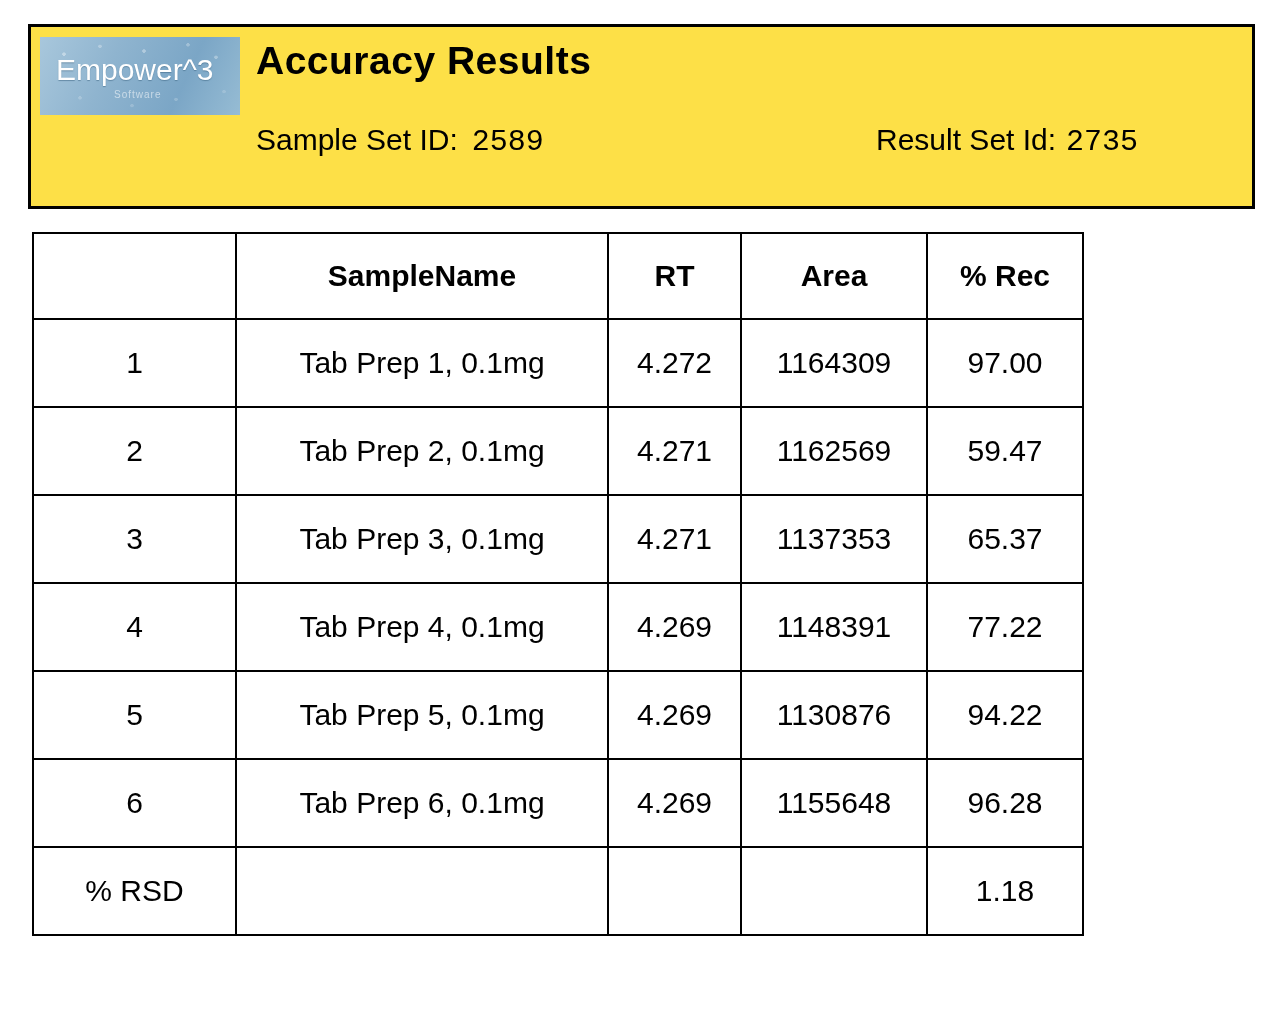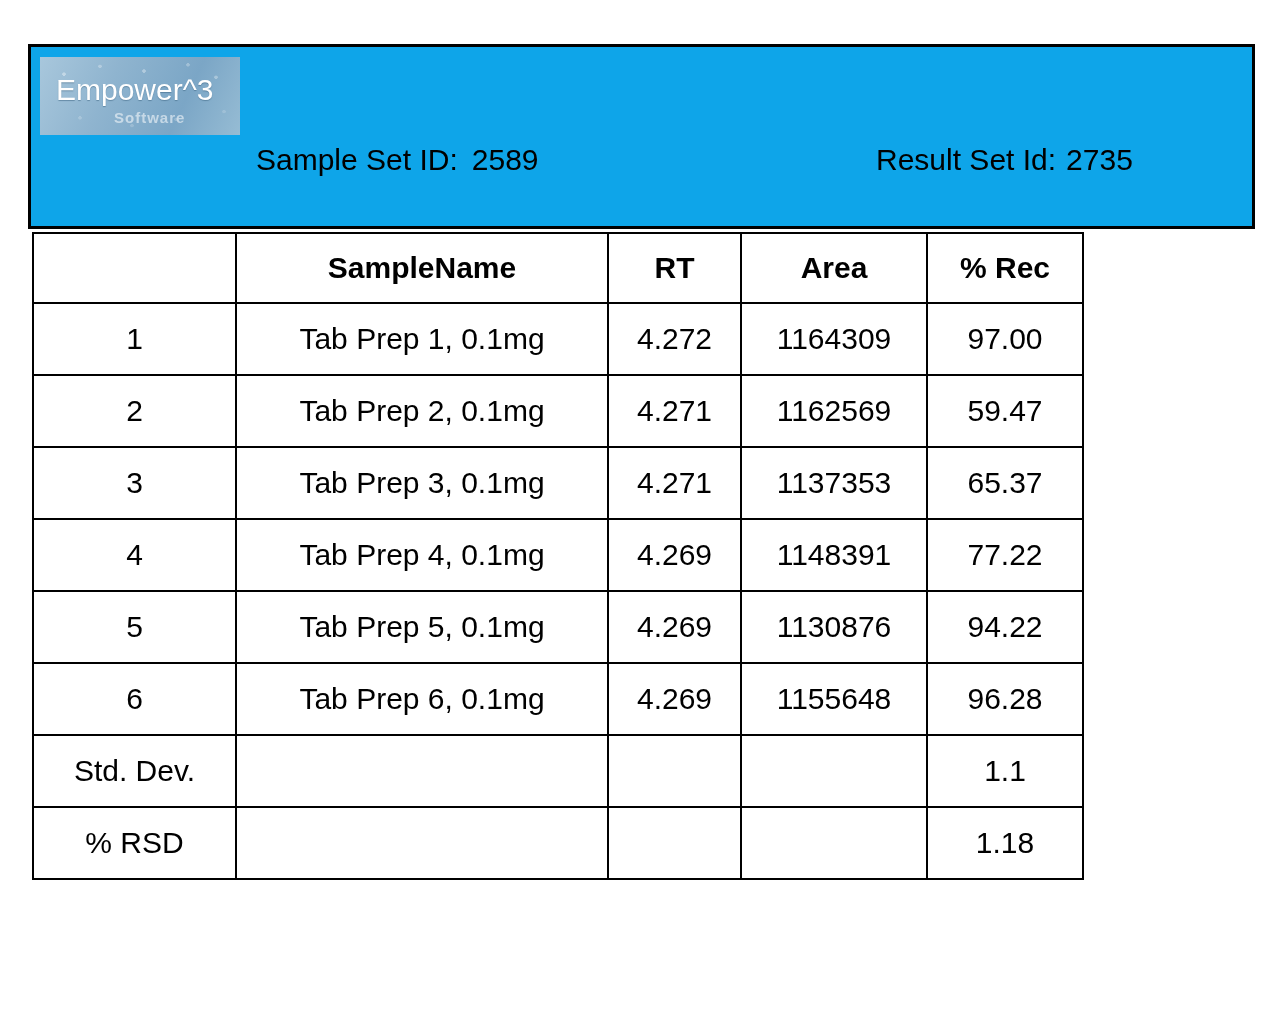--- a/index.html
+++ b/index.html
@@ -14,26 +14,26 @@
     font-family: "Liberation Sans", "DejaVu Sans", sans-serif;
     color: #000000;
     overflow: hidden;
     position: relative;
   }
 
   
   #report-header {
     position: absolute;
     left: 28px;
-    top: 44px;
+    top: 24px;
     width: 1227px;
     height: 185px;
     border: 3px solid #000000;
     box-sizing: border-box;
-    background: #0ea5e9;
+    background: #fde047;
     overflow: hidden;
   }
 
   #logo {
     position: absolute;
     left: 9px;
     top: 10px;
     width: 200px;
     height: 78px;
     background: linear-gradient(115deg, #a8c7dc 0%, #8fb4cf 35%, #7ba6c6 70%, #96bcd4 100%);
@@ -63,25 +63,24 @@
     color: #ffffff;
     font-family: "Liberation Sans", "DejaVu Sans", sans-serif;
     text-shadow: 0 1px 1px rgba(60,100,130,.55);
     white-space: nowrap;
     font-weight: 400;
   }
   .logo-subcaption {
     position: absolute;
     left: 74px;
     top: 52px;
-    font-size: 15px;
+    font-size: 10px;
     letter-spacing: 1px;
     color: rgba(255,255,255,.55);
     white-space: nowrap;
-    font-weight: bold;
   }
 
   #report-title {
     position: absolute;
     left: 225px;
     top: 12px;
     font-size: 39px;
     font-weight: bold;
     letter-spacing: 0.5px;
     white-space: nowrap;
@@ -90,37 +89,37 @@
   .meta-row {
     position: absolute;
     left: 225px;
     font-size: 30px;
     white-space: nowrap;
   }
   #meta-row-1 { top: 96px; }
   #meta-row-2 { top: 152px; }
 
   .meta-label  { }
-  .meta-value  { margin-left: 14px; }
+  .meta-value  { margin-left: 14px; font-family: Liberation Mono, monospace; }
   .meta-right  { position: absolute; left: 620px; top: 0; white-space: nowrap; text-align: center; }
   .meta-right .meta-value { margin-left: 10px; }
 
   
   #results-table {
     position: absolute;
     left: 32px;
     top: 232px;
     width: 1050px;
     border-collapse: collapse;
     table-layout: fixed;
     background: #ffffff;
   }
   #results-table td, #results-table th {
     border: 2px solid #000000;
-    padding: 0;
+    padding: 8px;
     text-align: center;
     vertical-align: middle;
     font-size: 30px;
     font-weight: normal;
     height: 70px;
     overflow: hidden;
     white-space: nowrap;
   }
   #results-table thead th {
     font-weight: bold;
@@ -137,20 +136,21 @@
 <body>
 
 <div id="report-header">
 
   <div id="logo">
     <div class="logo-speckle"></div>
     <div class="logo-wordmark">Empower^3</div>
     <div class="logo-subcaption">Software</div>
   </div>
 
+  <div id="report-title">Accuracy Results</div>
 
   <div class="meta-row" id="meta-row-1">
     <span class="meta-label">Sample Set ID:</span><span class="meta-value">2589</span>
     <span class="meta-right">
       <span class="meta-label">Result Set Id:</span><span class="meta-value">2735</span>
     </span>
   </div>
 
 
 </div>
@@ -210,27 +210,20 @@
         <td>94.22</td>
       </tr>
       <tr>
         <td>6</td>
         <td>Tab Prep 6, 0.1mg</td>
         <td>4.269</td>
         <td>1155648</td>
         <td>96.28</td>
       </tr>
       <tr>
-        <td>Std. Dev.</td>
-        <td></td>
-        <td></td>
-        <td></td>
-        <td>1.1</td>
-      </tr>
-      <tr>
         <td>% RSD</td>
         <td></td>
         <td></td>
         <td></td>
         <td>1.18</td>
       </tr>
     </tbody>
 </table>
 
 </body></html>

